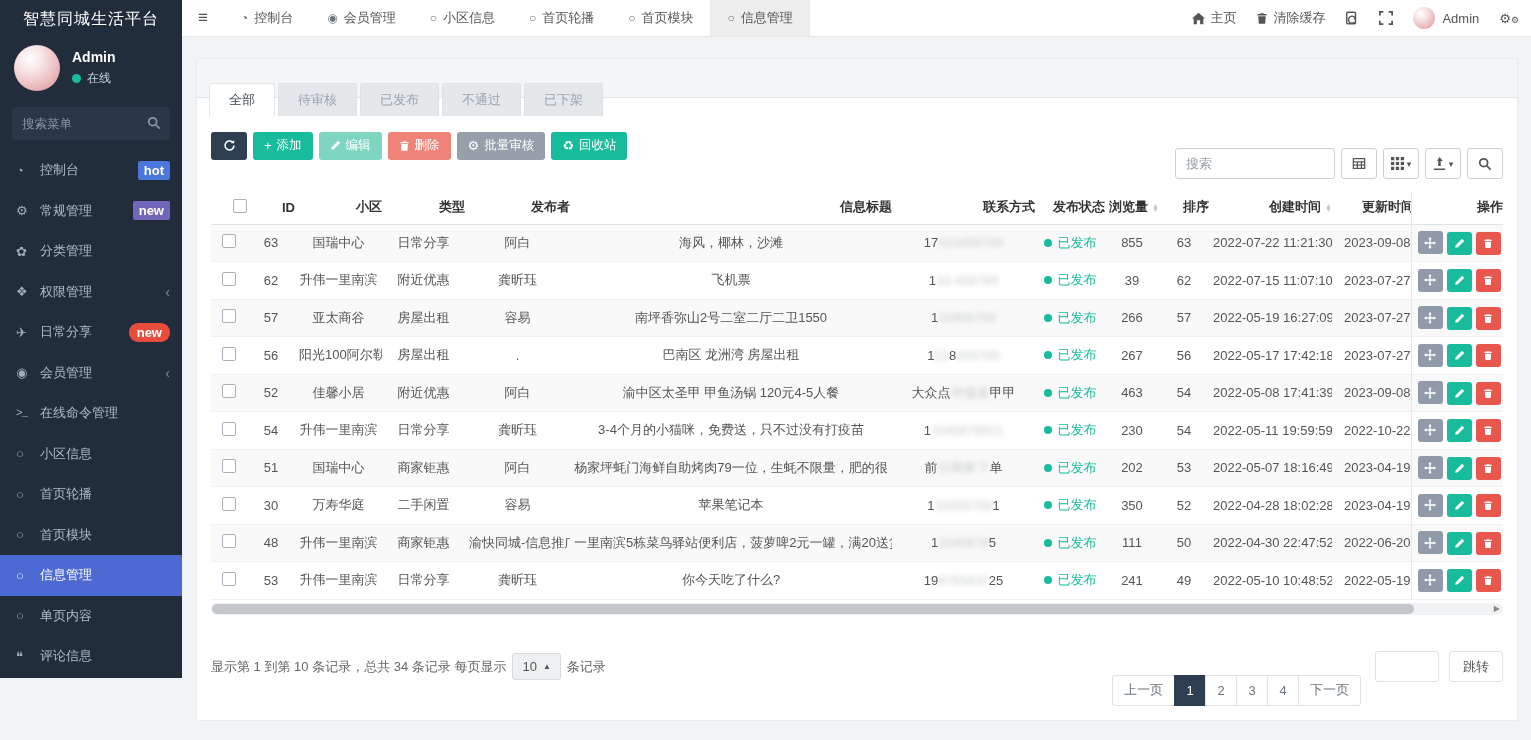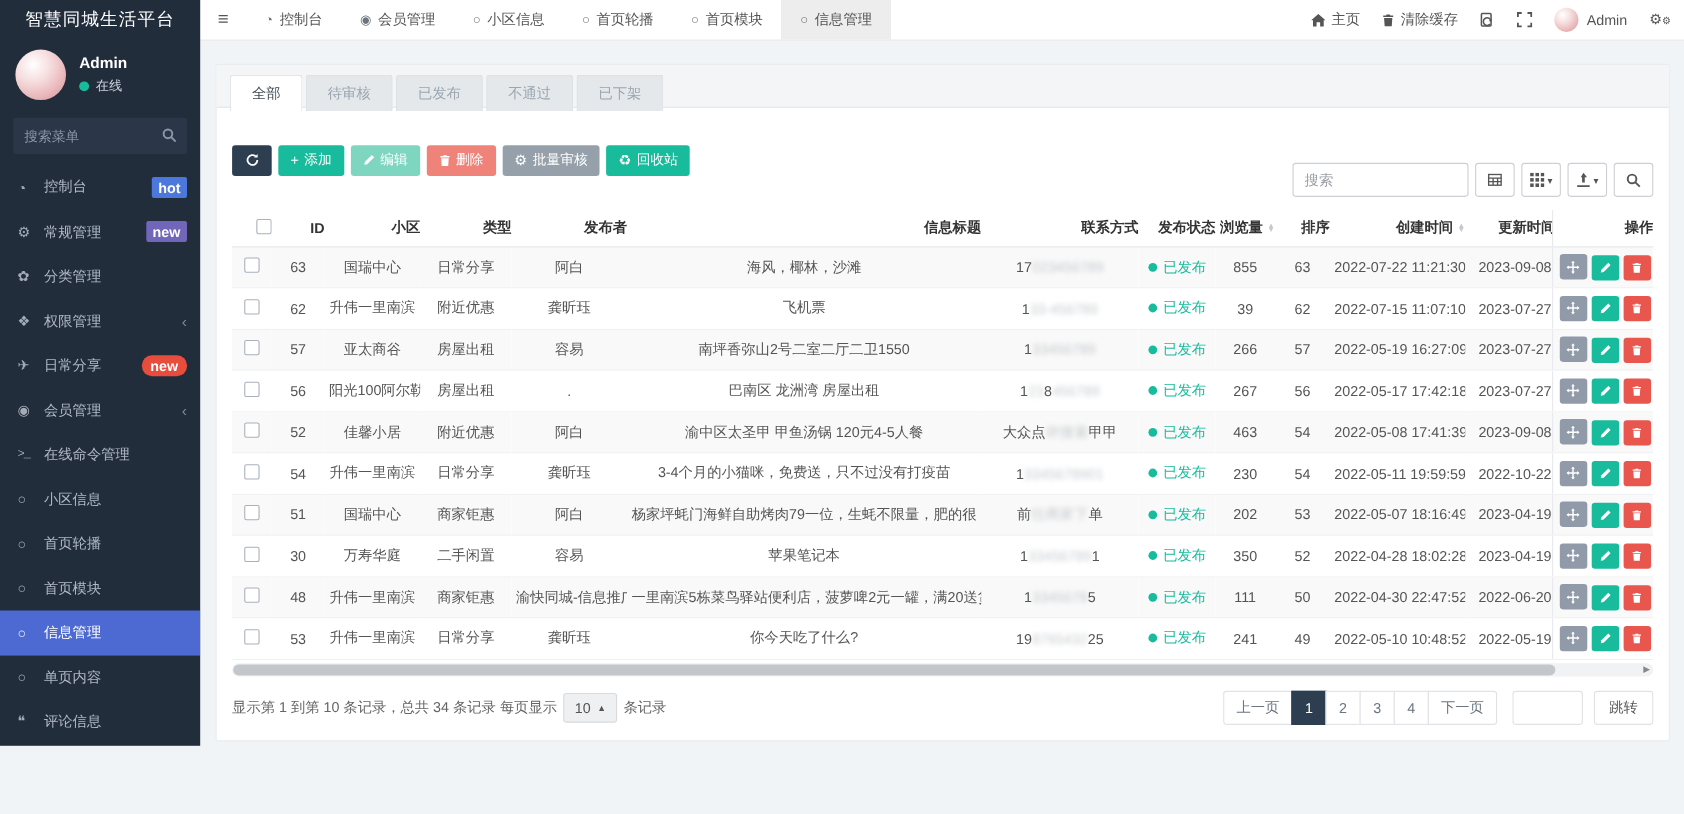--- a/index.html
+++ b/index.html
@@ -42,21 +42,21 @@
   .tr-item { display:flex; align-items:center; margin-left:20px; color:#555; cursor:pointer; font-size:13px; }
   .tr-item svg, .tr-item .g { margin-right:5px; color:#555; }
   .tr-item.icon-only svg, .tr-item.icon-only .g { margin-right:0; }
   .g { font-size:13px; }
 
   
   .content { flex:1; padding:21px 15px 0 14px; }
   .panel { background:#fff; border:1px solid #e8ecef; border-radius:2px; }
   .band { background:#f3f5f6; border-bottom:1px solid #e2e6e9; padding:8px 8px 0 12px; height:39px; }
   .band ul { list-style:none; display:flex; }
-  .f-tab { padding:7px 19px; margin-right:3px; background:#e4e8eb; color:#9aa5b0; border:1px solid #dde2e6; border-bottom:none; border-radius:3px 3px 0 0; cursor:pointer; font-size:13px; position:relative; top:1px; }
+  .f-tab { padding:7px 19px; margin-right:3px; background:#e4e8eb; color:#9aa5b0; border:1px solid #dde2e6; border-bottom:none; border-radius:3px 3px 0 0; cursor:pointer; font-size:13px; position:relative; top:16px; }
   .f-tab.active { background:#fff; color:#404a54; border-color:#e2e6e9; }
   .panel-body { padding:14px 14px 14px 14px; }
 
   
   .toolbar { display:flex; justify-content:space-between; align-items:center; margin-bottom:12px; }
   .tb-left { display:flex; gap:6px; }
   .btn { height:28px; border:none; border-radius:3px; color:#fff; font-size:12.5px; padding:0 11px; display:inline-flex; align-items:center; gap:5px; cursor:pointer; font-family:inherit; }
   .btn .bi { font-size:13px; line-height:1; }
   .btn-refresh { background:#2c3e50; width:36px; justify-content:center; }
   .btn-add { background:#18bc9c; }
@@ -95,21 +95,21 @@
   .hthumb { position:absolute; left:1px; top:1px; height:10px; width:93%; background:#c3c7cb; border-radius:5px; cursor:grab; }
   .hsarrow { position:absolute; right:3px; top:1px; font-size:8px; color:#888; }
 
   
   .pager { display:flex; justify-content:space-between; align-items:center; margin-top:13px; }
   .pg-info { color:#666; font-size:13px; display:flex; align-items:center; gap:6px; }
   .psize { border:1px solid #d7dbde; background:#eef0f1; border-radius:3px; height:27px; padding:0 9px; display:inline-flex; align-items:center; gap:6px; color:#555; cursor:pointer; }
   .psize .caret { font-size:8px; }
   .pg-right { display:flex; align-items:center; }
   .pgroup { display:flex; list-style:none; }
-  .pgroup li { border:1px solid #dfe3e6; margin-left:-1px; min-width:32px; height:31px; display:flex; align-items:center; justify-content:center; padding:0 11px; color:#6b7480; cursor:pointer; background:#fff; font-size:13px; }
+  .pgroup li { border:1px solid #dfe3e6; margin-left:-1px; min-width:32px; height:31px; display:flex; align-items:center; justify-content:center; padding:0 11px; color:#6b7480; cursor:pointer; background:#fff; font-size:13px;margin-top:47px; }
   .pgroup li:first-child { border-radius:3px 0 0 3px; margin-left:0; }
   .pgroup li:last-child { border-radius:0 3px 3px 0; }
   .pgroup li.active { background:#2c3e50; border-color:#2c3e50; color:#fff; }
   .jumpin { width:64px; height:31px; border:1px solid #dfe3e6; border-radius:3px; margin-left:14px; outline:none; padding:0 8px; font-family:inherit; }
   .jumpbtn { height:31px; border:1px solid #dfe3e6; background:#fff; border-radius:3px; margin-left:10px; padding:0 13px; color:#555; font-size:13px; cursor:pointer; font-family:inherit; }
 </style>
 </head>
 <body>
 
 <div class="app">

